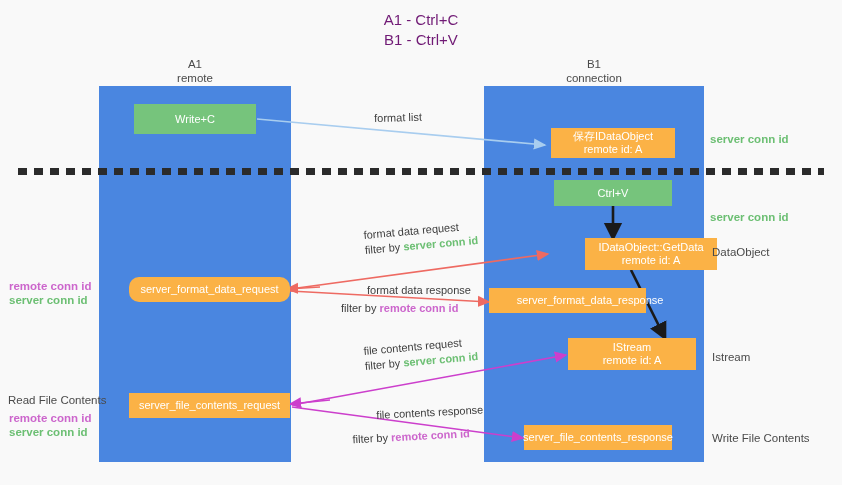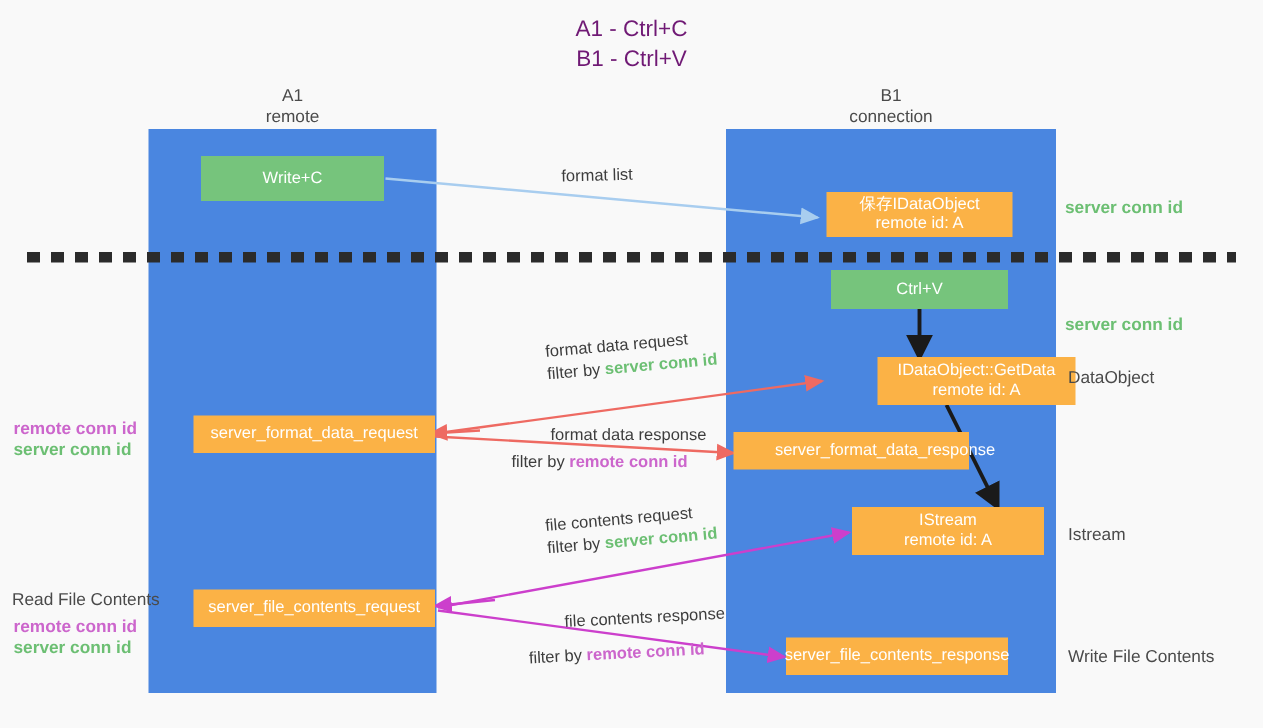--- a/index.html
+++ b/index.html
@@ -135,21 +135,21 @@
 
     <line x1="292" y1="407" x2="523" y2="438" stroke="#cc3fcc" stroke-width="1.6" marker-end="url(#ah-magenta)"></line>
 
     <line x1="330" y1="400" x2="290" y2="404" stroke="#cc3fcc" stroke-width="1.6" marker-end="url(#ah-magenta)"></line>
   </svg>
 
   <div class="dash-line" style="top:168px;"></div>
 
   <div class="node green" style="left:134px; top:104px; width:122px; height:30px;">Write+C</div>
 
-  <div class="node orange" style="left:129px; top:277px; width:161px; height:25px;">server_format_data_request</div>
+  <div class="node orange" style="left:129px; top:277px; width:161px; height:25px;border-radius:10px;">server_format_data_request</div>
 
   <div class="node orange" style="left:129px; top:393px; width:161px; height:25px;">server_file_contents_request</div>
 
   <div class="node orange" style="left:551px; top:128px; width:124px; height:30px;">保存IDataObject
 remote id: A</div>
 
   <div class="node green" style="left:554px; top:180px; width:118px; height:26px;">Ctrl+V</div>
 
   <div class="node orange" style="left:549px; top:238px; width:132px; height:32px;margin-left:36px;">IDataObject::GetData
 remote id: A</div>

